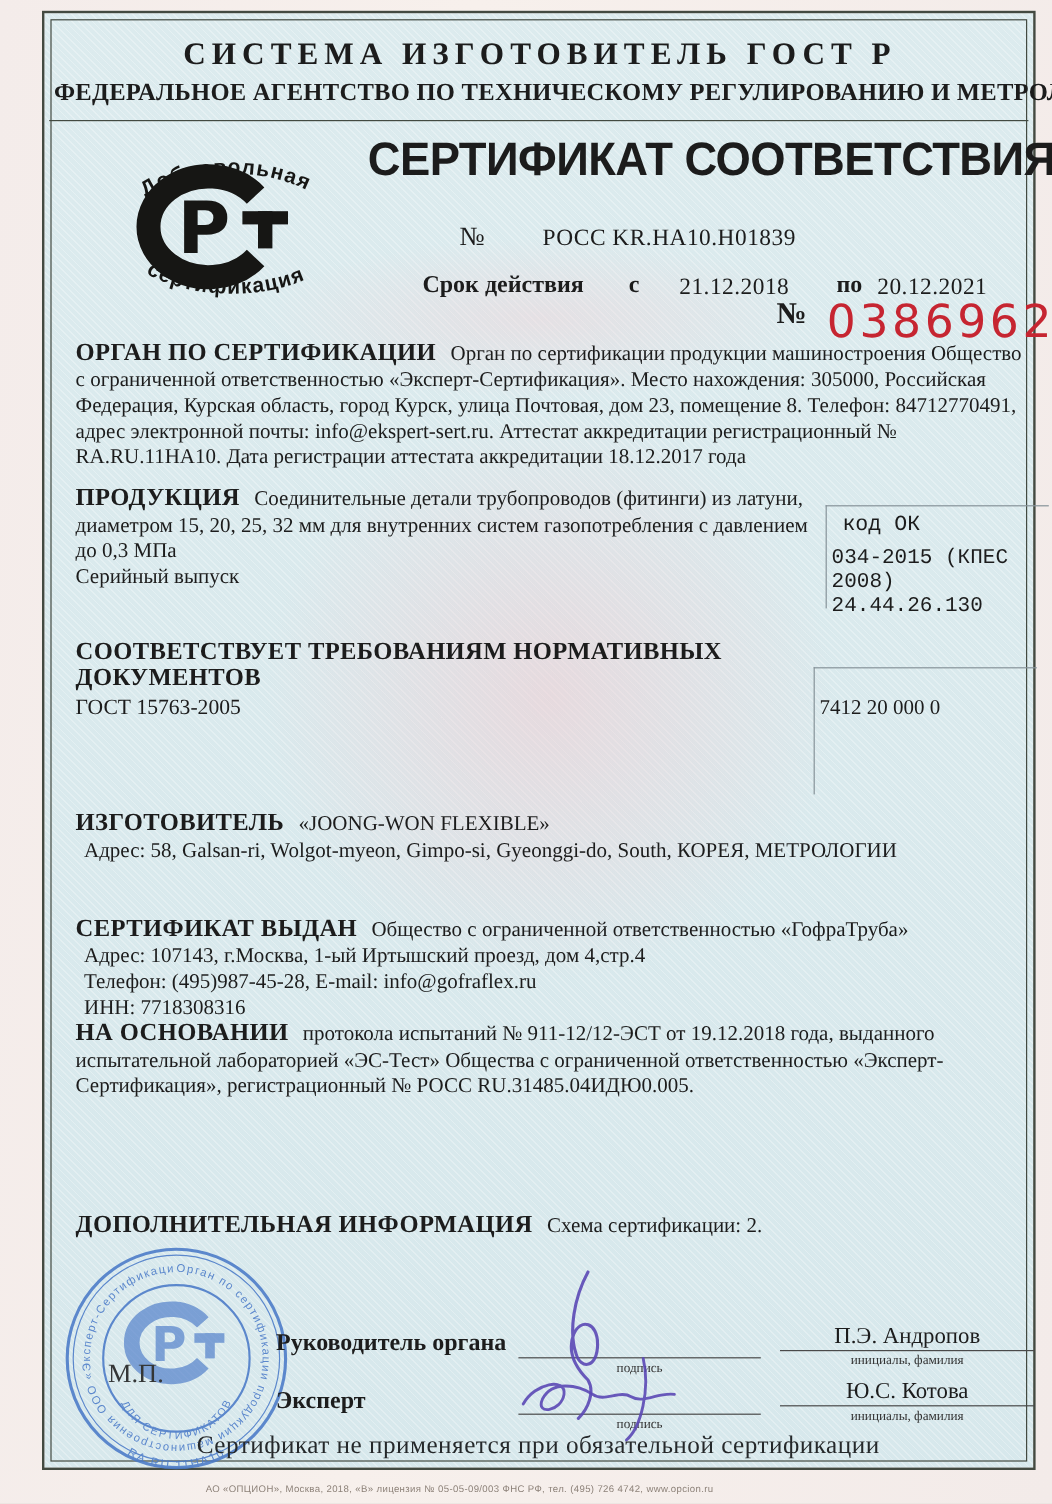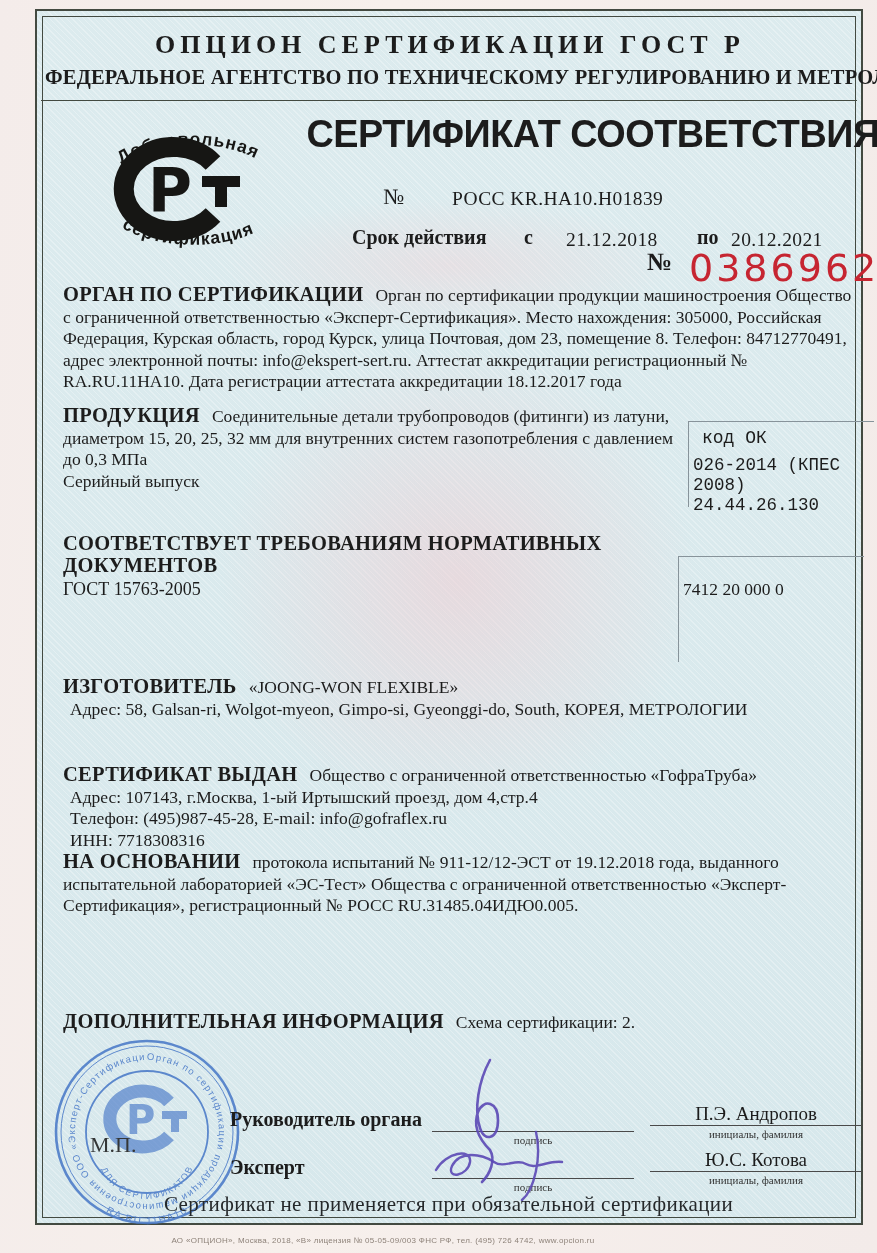--- a/index.html
+++ b/index.html
@@ -54,21 +54,21 @@
   svg text{user-select:none;}
 </style>
 </head>
 <body>
 
 <div class="page">
 
   <div class="frame"></div>
   <div class="hsep" style="top:100px;"></div>
 
-  <div class="t hdr1 center" style="left:45px;top:30px;width:810px;">ОПЦИОН СЕРТИФИКАЦИИ ГОСТ Р</div>
+  <div class="t hdr1 center" style="left:45px;top:30px;width:810px;">СИСТЕМА ИЗГОТОВИТЕЛЬ ГОСТ Р</div>
   <div class="t hdr2 center" style="left:45px;top:66px;width:810px;">ФЕДЕРАЛЬНОЕ АГЕНТСТВО ПО ТЕХНИЧЕСКОМУ РЕГУЛИРОВАНИЮ И МЕТРОЛОГИИ</div>
 
   <svg style="position:absolute;left:78px;top:116px;" width="224" height="142" viewBox="0 0 224 142">
     <defs>
       <path id="logoTop" d="M 16,80 A 102,66 0 0 1 210,70" fill="none"></path>
       <path id="logoBottom" d="M 18,82 A 98,54 0 0 0 208,92" fill="none"></path>
     </defs>
     <text font-family="Liberation Sans,sans-serif" font-size="17.5" font-weight="bold" fill="#161614" letter-spacing="1">
       <textPath href="#logoTop" startOffset="50%" text-anchor="middle">Добровольная</textPath>
     </text>
@@ -100,21 +100,21 @@
   <div class="sec" style="left:63px;top:284px;width:796px;">
     <span class="h">ОРГАН ПО СЕРТИФИКАЦИИ</span><span>Орган по сертификации продукции машиностроения Общество с ограниченной ответственностью «Эксперт-Сертификация». Место нахождения: 305000, Российская Федерация, Курская область, город Курск, улица Почтовая, дом 23, помещение 8. Телефон: 84712770491, адрес электронной почты: info@ekspert-sert.ru. Аттестат аккредитации регистрационный № RA.RU.11НА10. Дата регистрации аттестата аккредитации 18.12.2017 года</span>
   </div>
 
   <div class="sec" style="left:63px;top:405px;width:616px;">
     <span class="h">ПРОДУКЦИЯ</span><span>Соединительные детали трубопроводов (фитинги) из латуни, диаметром 15, 20, 25, 32 мм для внутренних систем газопотребления с давлением до 0,3 МПа</span>
     <div>Серийный выпуск</div>
   </div>
   <div class="codebox" style="left:688px;top:421px;width:186px;height:86px;font-family:Liberation Mono, monospace;">
     <div class="cb-label">код ОК</div>
-    <div class="cb-val" style="margin-top:7px;">026-2014 (КПЕС 2008)</div>
+    <div class="cb-val" style="margin-top:7px;">034-2015 (КПЕС 2008)</div>
     <div class="cb-val">24.44.26.130</div>
   </div>
 
   <div class="sec" style="left:63px;top:533px;width:660px;">
     <div class="h" style="padding-right:0;">СООТВЕТСТВУЕТ ТРЕБОВАНИЯМ НОРМАТИВНЫХ ДОКУМЕНТОВ</div>
     <div style="font-size:18px;margin-top:3px;">ГОСТ 15763-2005</div>
   </div>
   <div class="codebox" style="left:678px;top:556px;width:186px;height:106px;">
     <div class="cb-val" style="margin-top:22px;">7412 20 000 0</div>
   </div>

